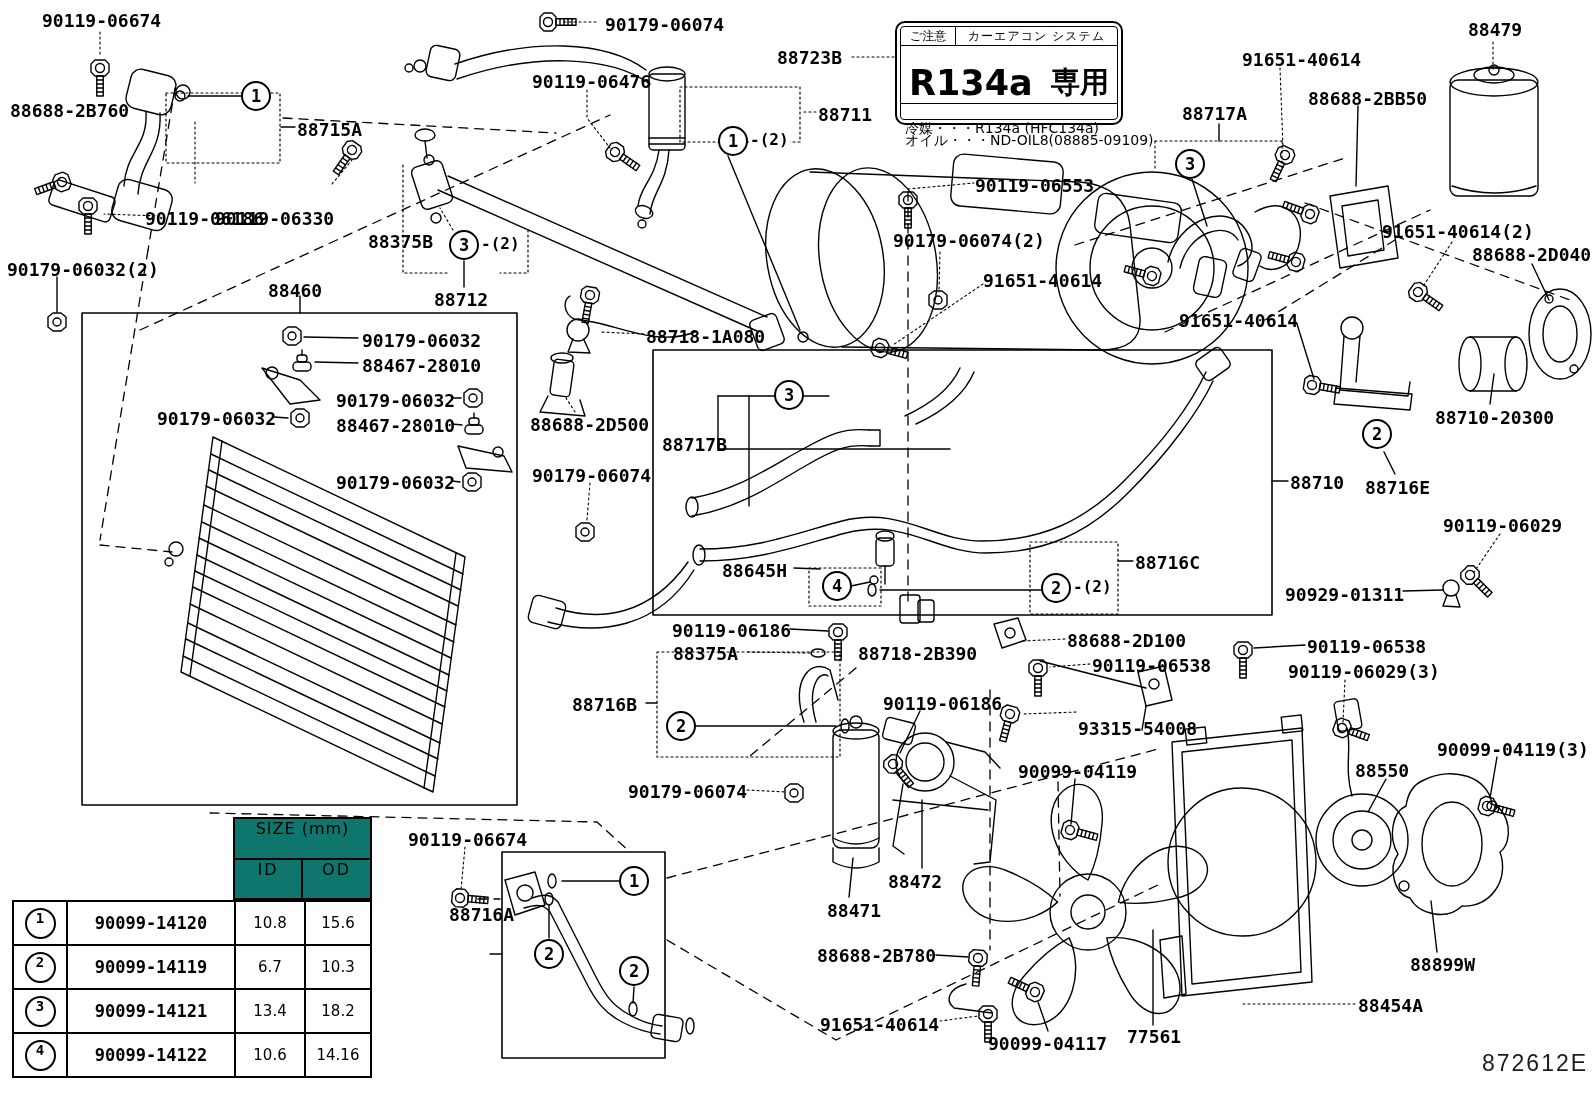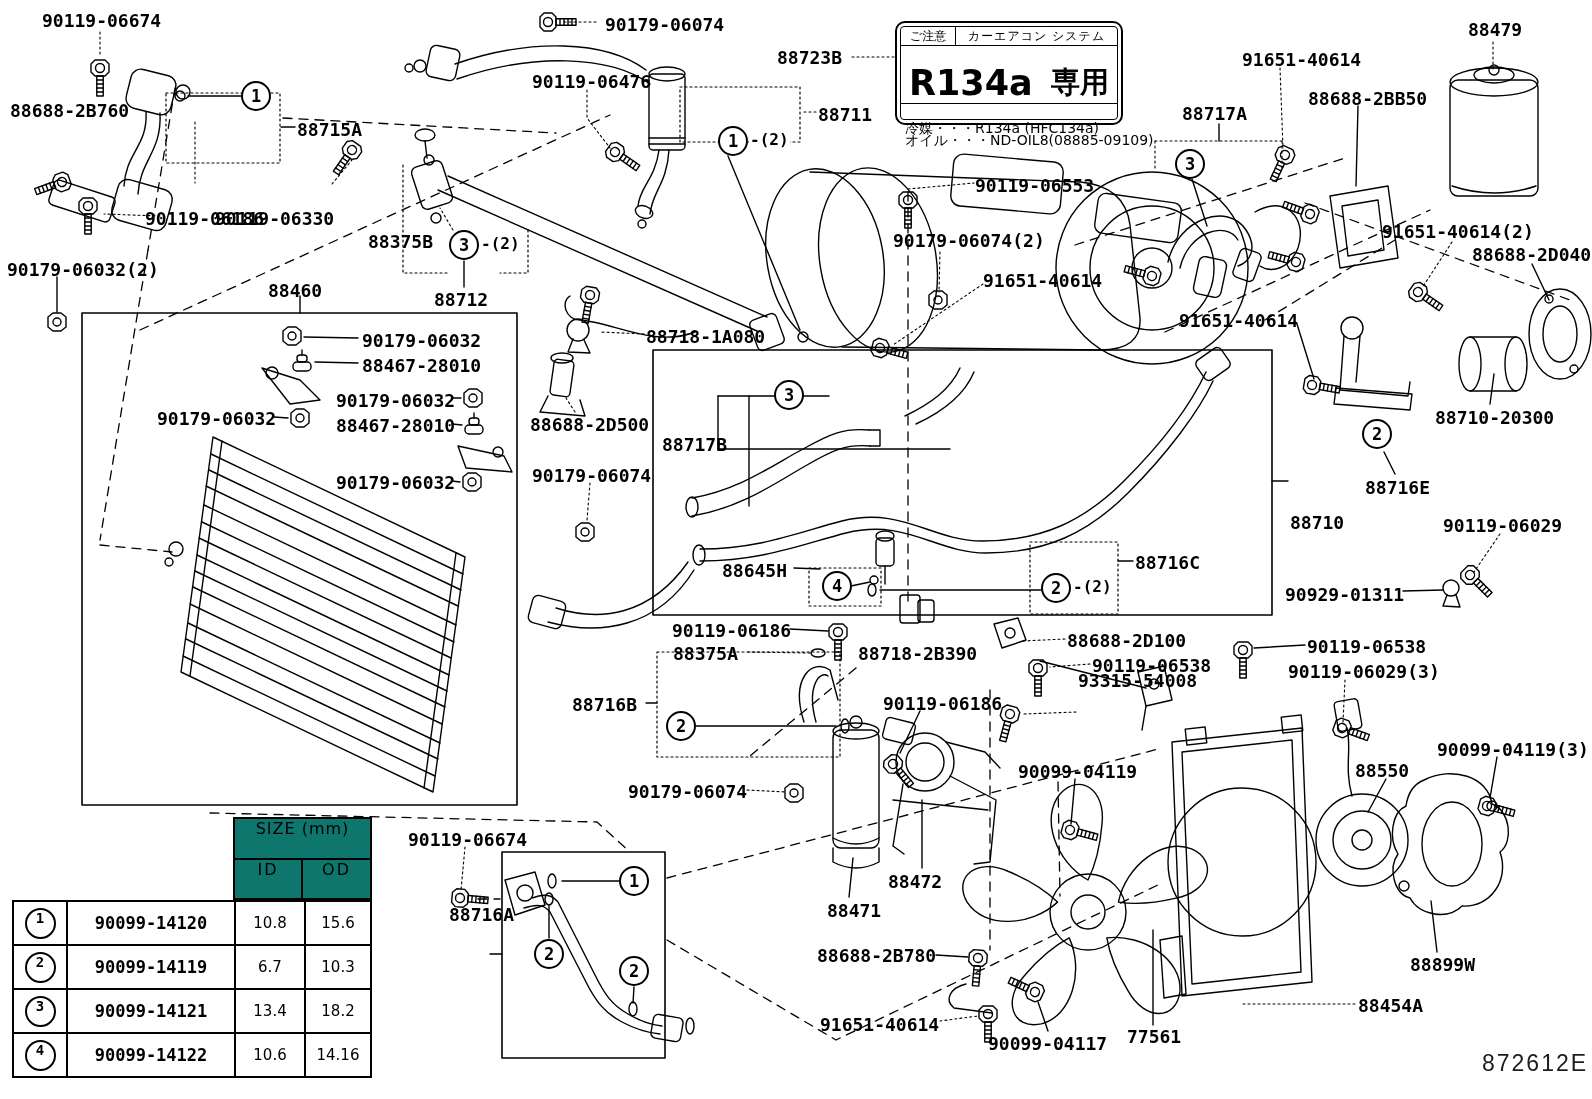--- a/index.html
+++ b/index.html
@@ -548,37 +548,37 @@
       <div class="plabel" style="left: 362px; top: 355px;">88467-28010</div>
       <div class="plabel" style="left: 336px; top: 390px;">90179-06032</div>
       <div class="plabel" style="left: 157px; top: 408px;">90179-06032</div>
       <div class="plabel" style="left: 336px; top: 415px;">88467-28010</div>
       <div class="plabel" style="left: 646px; top: 326px;">88718-1A080</div>
       <div class="plabel" style="left: 530px; top: 414px;">88688-2D500</div>
       <div class="plabel" style="left: 1179px; top: 310px;">91651-40614</div>
       <div class="plabel" style="left: 662px; top: 434px;">88717B</div>
       <div class="plabel" style="left: 336px; top: 472px;">90179-06032</div>
       <div class="plabel" style="left: 532px; top: 465px;">90179-06074</div>
-      <div class="plabel" style="left: 1290px; top: 472px; margin-top: 40px;">88710</div>
+      <div class="plabel" style="left: 1290px; top: 472px;">88710</div>
       <div class="plabel" style="left: 1365px; top: 477px;">88716E</div>
       <div class="plabel" style="left: 1435px; top: 407px;">88710-20300</div>
       <div class="plabel" style="left: 1443px; top: 515px;">90119-06029</div>
       <div class="plabel" style="left: 722px; top: 560px;">88645H</div>
       <div class="plabel" style="left: 1135px; top: 552px;">88716C</div>
       <div class="plabel" style="left: 1285px; top: 584px;">90929-01311</div>
       <div class="plabel" style="left: 672px; top: 620px;">90119-06186</div>
       <div class="plabel" style="left: 673px; top: 643px;">88375A</div>
       <div class="plabel" style="left: 858px; top: 643px;">88718-2B390</div>
       <div class="plabel" style="left: 1067px; top: 630px;">88688-2D100</div>
       <div class="plabel" style="left: 1092px; top: 655px;">90119-06538</div>
       <div class="plabel" style="left: 1307px; top: 636px;">90119-06538</div>
       <div class="plabel" style="left: 1288px; top: 661px;">90119-06029(3)</div>
       <div class="plabel" style="left: 572px; top: 694px;">88716B</div>
       <div class="plabel" style="left: 883px; top: 693px;">90119-06186</div>
-      <div class="plabel" style="left: 1078px; top: 670px;">93315-54008</div>
+      <div class="plabel" style="left: 1078px; top: 718px;">93315-54008</div>
       <div class="plabel" style="left: 628px; top: 781px;">90179-06074</div>
       <div class="plabel" style="left: 1018px; top: 761px;">90099-04119</div>
       <div class="plabel" style="left: 1437px; top: 739px;">90099-04119(3)</div>
       <div class="plabel" style="left: 1355px; top: 760px;">88550</div>
       <div class="plabel" style="left: 408px; top: 829px;">90119-06674</div>
       <div class="plabel" style="left: 888px; top: 871px;">88472</div>
       <div class="plabel" style="left: 827px; top: 900px;">88471</div>
       <div class="plabel" style="left: 413px; top: 904px; margin-left: 36px;">88716A</div>
       <div class="plabel" style="left: 817px; top: 945px;">88688-2B780</div>
       <div class="plabel" style="left: 820px; top: 1014px;">91651-40614</div>

